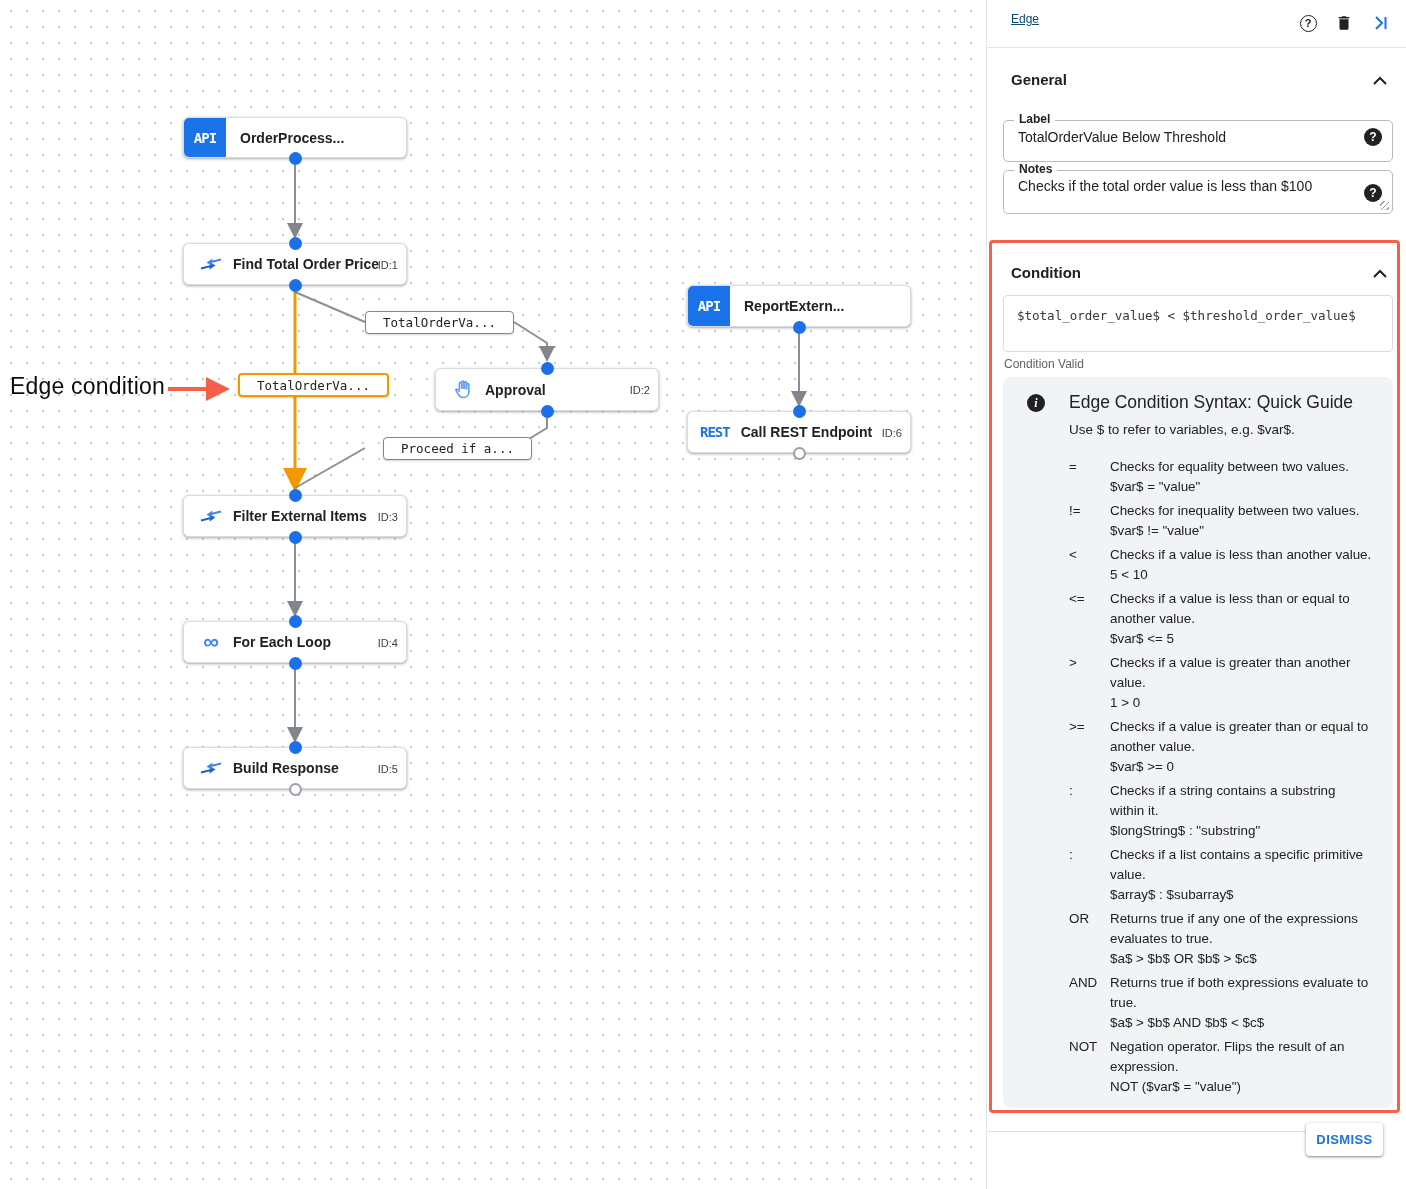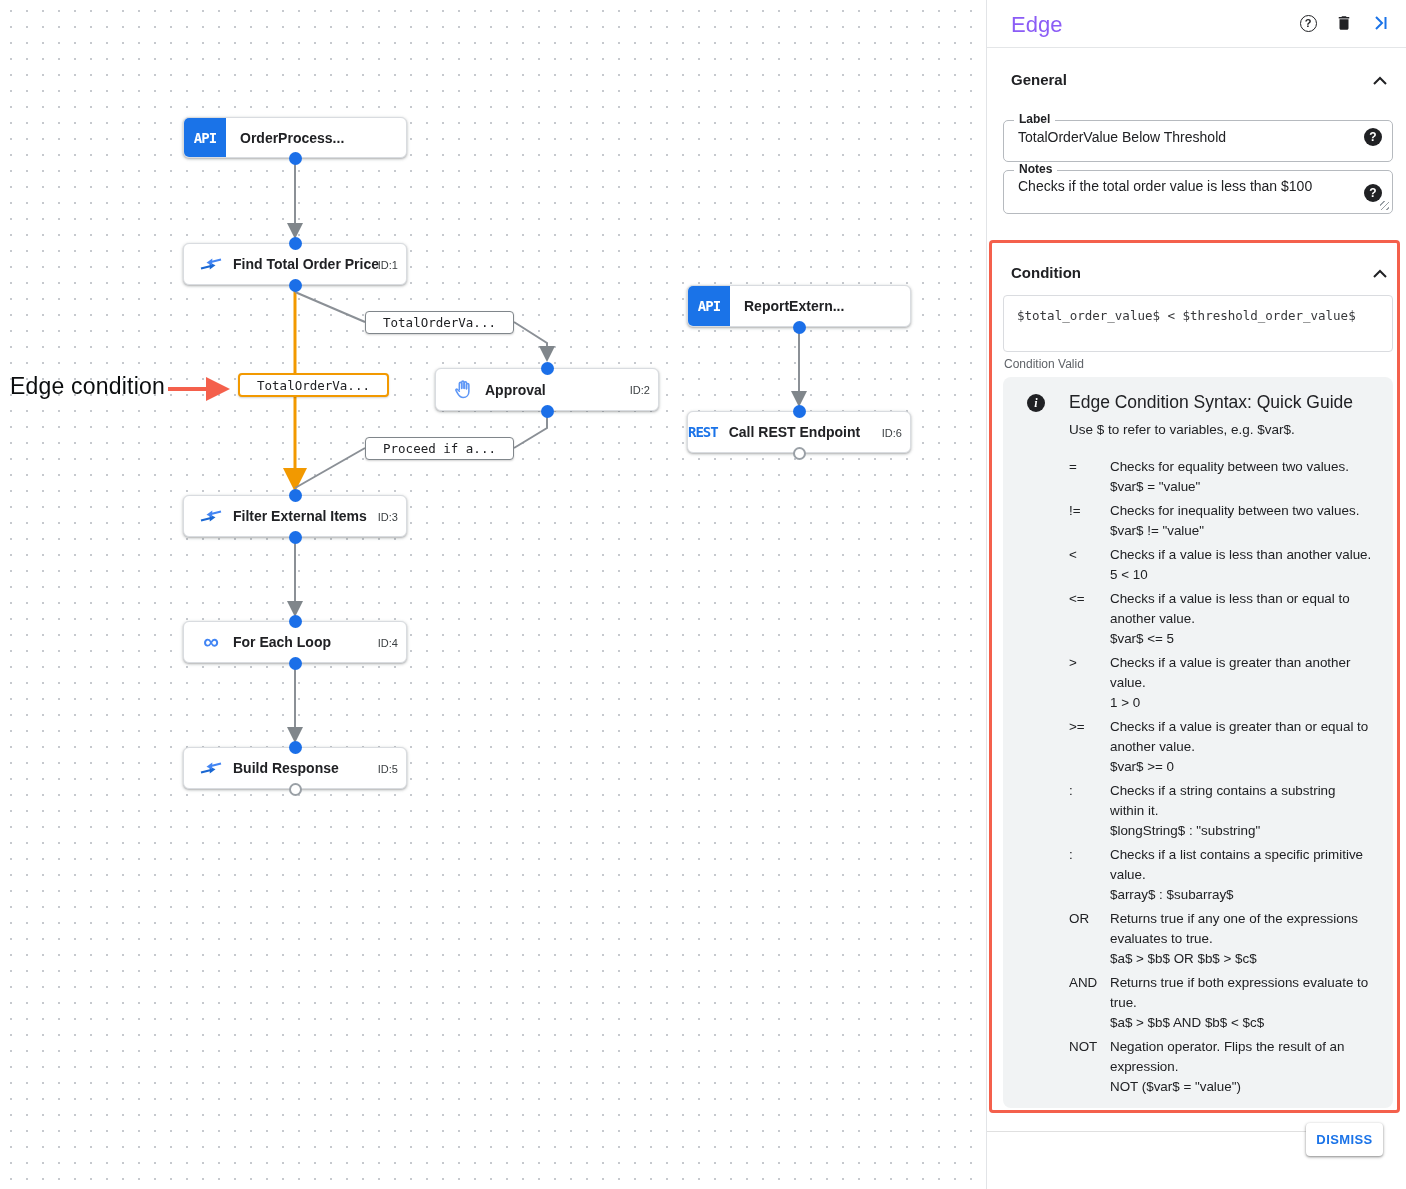--- a/index.html
+++ b/index.html
@@ -15,41 +15,41 @@
   .node{position:absolute;width:224px;height:42px;background:#fff;border:1px solid #d9dce0;
     border-radius:6px;box-shadow:0 1px 2px rgba(60,64,67,.3),0 1px 3px 1px rgba(60,64,67,.12);
     display:flex;align-items:center;z-index:2;box-sizing:border-box;}
   .node .nid{position:absolute;top:15px;right:8px;font-size:11px;color:#3c4043;}
   .node .ico{margin-left:14px;width:26px;display:flex;justify-content:center;align-items:center;}
   .node .ntitle{font-weight:700;font-size:14px;color:#202124;margin-left:9px;white-space:nowrap;}
   .api-badge{width:42px;height:100%;background:#1a73e8;border-radius:5px 0 0 5px;color:#fff;
     display:flex;align-items:center;justify-content:center;font-family:"DejaVu Sans Mono",monospace;
     font-weight:700;font-size:14px;letter-spacing:-1px;flex:none;}
   .node.api .ntitle{margin-left:14px;}
-  .rest-badge{color:#1a73e8;font-family:"DejaVu Sans Mono",monospace;
+  .rest-badge{margin-left:12px;color:#1a73e8;font-family:"DejaVu Sans Mono",monospace;
     font-weight:700;font-size:14px;letter-spacing:-1px;flex:none;}
   .node.restn .ntitle{margin-left:11px;}
   .loop-glyph{color:#4285f4;font-size:22px;font-weight:700;line-height:16px;}
 
   .port{position:absolute;width:13px;height:13px;border-radius:50%;background:#1b6fe8;z-index:4;box-sizing:border-box;}
   .port.open{background:#fff;border:2px solid #9aa0a6;}
 
   .edge-label{position:absolute;height:23px;width:149px;background:#fff;border:1px solid #80868b;
     border-radius:4px;display:flex;align-items:center;justify-content:center;
     font-family:"DejaVu Sans Mono",monospace;font-size:12.5px;color:#202124;
     box-shadow:0 1px 2px rgba(0,0,0,.18);z-index:3;box-sizing:border-box;}
   .edge-label.highlight{border:2px solid #f29900;width:151px;height:24px;}
 
   .annotation{position:absolute;left:10px;top:373px;font-size:23px;font-weight:500;color:#0b0d0e;z-index:5;letter-spacing:.2px;}
 
   
   .panel{position:absolute;left:986px;top:0;width:420px;height:1189px;background:#fff;
     border-left:1px solid #e2e4e7;box-sizing:border-box;}
   .panel-header{position:absolute;left:0;top:0;width:100%;height:48px;border-bottom:1px solid #e4e6e8;box-sizing:border-box;}
-  .panel-title{position:absolute;left:24px;top:12px;font-size:22px;color:#8b5cf6;}
+  .panel-title{position:absolute;left:24px;top:12px;font-size:12px;color:#0c4a6e;text-decoration:underline;}
   .panel-actions{position:absolute;right:16px;top:13px;display:flex;gap:16px;align-items:center;}
   .hicon{width:20px;height:20px;display:flex;align-items:center;justify-content:center;cursor:pointer;}
   .help-ring{width:15px;height:15px;border:1.8px solid #202124;border-radius:50%;
     font-size:11px;font-weight:700;color:#202124;display:flex;align-items:center;justify-content:center;}
 
   .sec-head{position:absolute;left:24px;font-size:15px;font-weight:700;color:#202124;}
   .chev{position:absolute;right:18px;width:16px;height:10px;cursor:pointer;}
 
   .mfield{position:absolute;left:16px;width:390px;border:1px solid #b6babf;border-radius:5px;
     background:#fff;box-sizing:border-box;}
@@ -198,21 +198,21 @@
           <polygon points="10.5,7.6 16.5,10.2 10.8,14.6" fill="#1967d2"></polygon>
           <line x1="22" y1="4.5" x2="13" y2="6.8" stroke="#4285f4" stroke-width="2.2"></line>
           <polygon points="13.3,3.4 7.5,7.8 13.2,10.4" fill="#4285f4"></polygon>
         </svg>
       </div>
       <div class="ntitle">Build Response</div>
     </div>
 
     <div class="edge-label" style="left:365px;top:311px;">TotalOrderVa...</div>
     <div class="edge-label highlight" style="left:238px;top:373px;">TotalOrderVa...</div>
-    <div class="edge-label" style="left:365px;top:437px;">Proceed if a...</div>
+    <div class="edge-label" style="left:383px;top:437px;">Proceed if a...</div>
 
     <div class="annotation">Edge condition</div>
 
     <div class="port" style="left:288.5px;top:151.5px;"></div>
     <div class="port" style="left:288.5px;top:236.5px;"></div>
     <div class="port" style="left:288.5px;top:278.5px;"></div>
     <div class="port" style="left:540.5px;top:361.5px;"></div>
     <div class="port" style="left:540.5px;top:404.5px;"></div>
     <div class="port" style="left:792.5px;top:320.5px;"></div>
     <div class="port" style="left:792.5px;top:404.5px;"></div>

